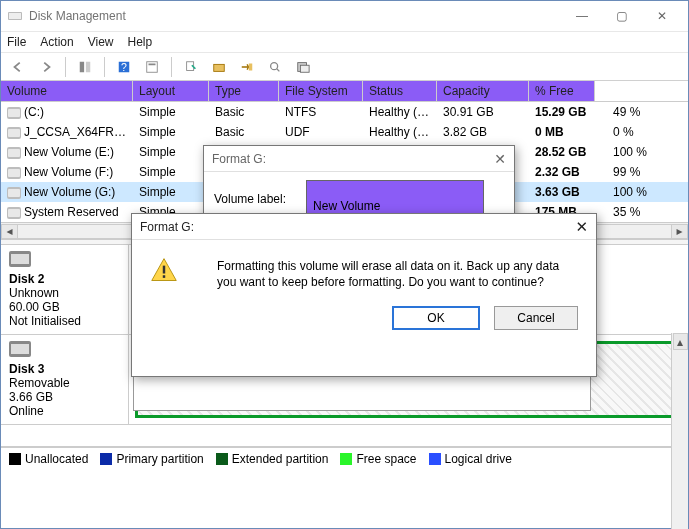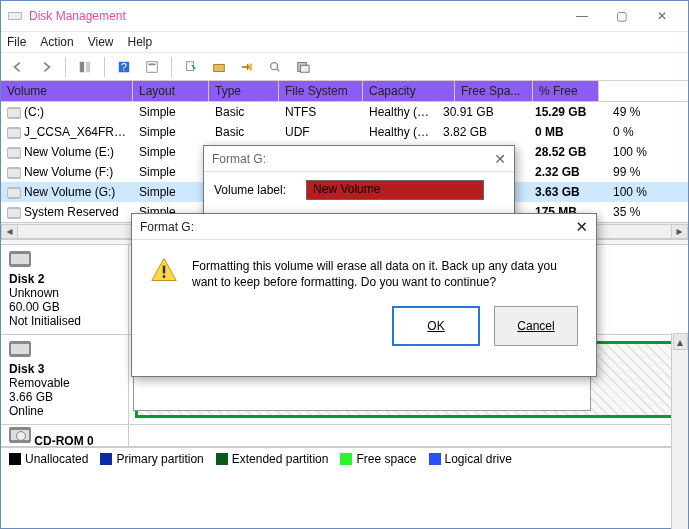--- a/index.html
+++ b/index.html
@@ -1,20 +1,20 @@
 <!DOCTYPE html>
 <html><head>
 <meta charset="utf-8">
 <style>
 * { box-sizing: border-box; font-family: "Segoe UI", Tahoma, sans-serif; font-size: 12px; }
 body { margin: 0; padding: 0; width: 689px; height: 529px; overflow: hidden; background: #fff; }
 .window { width: 689px; height: 529px; border: 1px solid #6a8bb8; display: flex; flex-direction: column; }
 .titlebar { height: 30px; background: #fff; display: flex; align-items: center; padding: 0 6px; color: #333; }
 .titlebar .title-icon { width: 16px; height: 16px; margin-right: 6px; display:inline-flex; align-items:center; justify-content:center; }
-.titlebar .title-text { flex: 1; color: #ec4899; }
+.titlebar .title-text { flex: 1; color: #737373; }
 .titlebar .winctrl { width: 40px; height: 28px; display:flex; align-items:center; justify-content:center; color:#666; }
 .menubar { height: 22px; display:flex; align-items:center; padding: 8px 6px; gap: 14px; color:#222; border-top:1px solid #e8e8e8; border-bottom:1px solid #e8e8e8;}
 .menubar span { cursor: default; }
 .toolbar { height: 28px; display:flex; align-items:center; gap:6px; padding:2px 6px; border-bottom:1px solid #d0d0d0; }
 .tbbtn { width:22px; height:22px; display:inline-flex; align-items:center; justify-content:center; border:1px solid transparent; color:#777;}
 .tbbtn svg { width:14px; height:14px; }
 .sep { width:1px; height:20px; background:#ccc; margin:0 2px;}
 .content { flex:1; display:flex; flex-direction:column; position:relative; }
 .grid-header { display:flex; background:#fff; border-bottom:1px solid #ccc; }
 .grid-header .col, .row .col { padding: 3px 6px; overflow:hidden; white-space:nowrap; text-overflow:ellipsis; }
@@ -44,27 +44,27 @@
 .part.hatch { background: repeating-linear-gradient(45deg,#f8f8f8 0 5px,#e6e6e6 5px 7px); }
 .legend { height:22px; border-top:1px solid #ccc; display:flex; align-items:center; gap:12px; padding:0 8px; font-size:11px;}
 .swatch{width:12px;height:12px;display:inline-block;margin-right:4px;vertical-align:middle;border:0;}
 .sw-black{background:#000;} .sw-dblue{background:#0b2ba8;} .sw-dgreen{background:#0a5a1a;} .sw-lgreen{background:#2af52a;} .sw-blue{background:#2a4fff;}
 
 .dialog { position:absolute; background:#fff; border:1px solid #777; box-shadow:2px 3px 10px rgba(0,0,0,.35); }
 .dlg1 { left:202px; top:143px; width:312px; height:76px; }
 .dlg-title { height:26px; display:flex; align-items:center; padding:0 8px; color:#666; border-bottom:1px solid #e0e0e0;}
 .dlg-title .x{margin-left:auto;font-size:14px;color:#666;}
 .dlg1 .body{padding:8px 10px; display:flex; align-items:center; gap:20px;}
-.txtfield{border:1px solid #666; height:20px; padding:1px 6px; width:178px; background:#b91c1c;}
+.txtfield{border:1px solid #666; height:14px; padding:18px 6px; width:178px; background:#8b5cf6;}
 .dlg2 { left:130px; top:211px; width:466px; height:164px; z-index: 5;}
 .dlg2 .body{padding:16px 18px 10px 18px; display:flex; gap:14px;}
 .warn{width:28px;height:28px; flex:0 0 28px;}
-.dlg2 .msg{line-height:1.35; padding-top:2px;}
+.dlg2 .msg{line-height:1.35; padding-top:2px;margin-left:25px;}
 .dlg2 .btnrow{display:flex; justify-content:flex-end; gap:14px; padding:6px 18px 14px 0;}
-.btn{min-width:84px; height:40px; border:1px solid #999; background:#efefef; display:inline-flex; align-items:center; justify-content:center;text-decoration:underline;}
+.btn{min-width:84px; height:24px; border:1px solid #999; background:#efefef; display:inline-flex; align-items:center; justify-content:center;}
 .btn.primary{border:2px solid #2a74d8; background:#fff; min-width:88px;}
 .whiteblock{position:absolute;left:132px;top:260px;width:458px;height:70px;background:#fff;border:1px solid #999;z-index:2;}
 .scroll-vert{position:absolute;right:0;top:252px;width:17px;height:210px;background:#f0f0f0;border-left:1px solid #ccc;}
 .scroll-vert .arrow{width:15px;height:17px;background:#e8e8e8;border:1px solid #ccc;margin:0 auto;color:#555;display:flex;align-items:center;justify-content:center;}
 </style>
 </head>
 <body>
 
 <div class="window">
 
@@ -151,22 +151,22 @@
       </span>
   </div>
 
   <div class="content">
 
     <div class="grid-header">
       <div class="col c0">Volume</div>
       <div class="col c1">Layout</div>
       <div class="col c2">Type</div>
       <div class="col c3">File System</div>
+      <div class="col c4">Status</div>
       <div class="col c5">Capacity</div>
-      <div class="col c6">Free Spa...</div>
       <div class="col c7">% Free</div>
     </div>
 
     <div class="grid" id="vol-grid">
         <div class="row">
           <div class="col c0"><span class="row-icon"></span><span>(C:)</span></div>
           <div class="col c1">Simple</div>
           <div class="col c2">Basic</div>
           <div class="col c3">NTFS</div>
           <div class="col c4">Healthy (B...</div>
@@ -262,24 +262,20 @@
         <div class="partmap">
           <div class="part green-out hatch blue-top" style="flex:1">
             <b>New Volume  (G:)</b><br>
             <span>3.65 GB NTFS</span><br>
             <span>Healthy (Logical Drive)</span>
           </div>
         </div>
       </div>
 
       <div class="diskrow" style="height:22px;">
-        <div class="diskhead" style="padding:2px 8px;">
-          <span class="diskicon cdicon"></span>
-          <b style="display:inline">CD-ROM 0</b>
-        </div>
         <div class="partmap"></div>
       </div>
 
     </div>
 
     <div class="scroll-vert">
       <div class="arrow">▴</div>
       <div style="flex:1"></div>
     </div>
 

